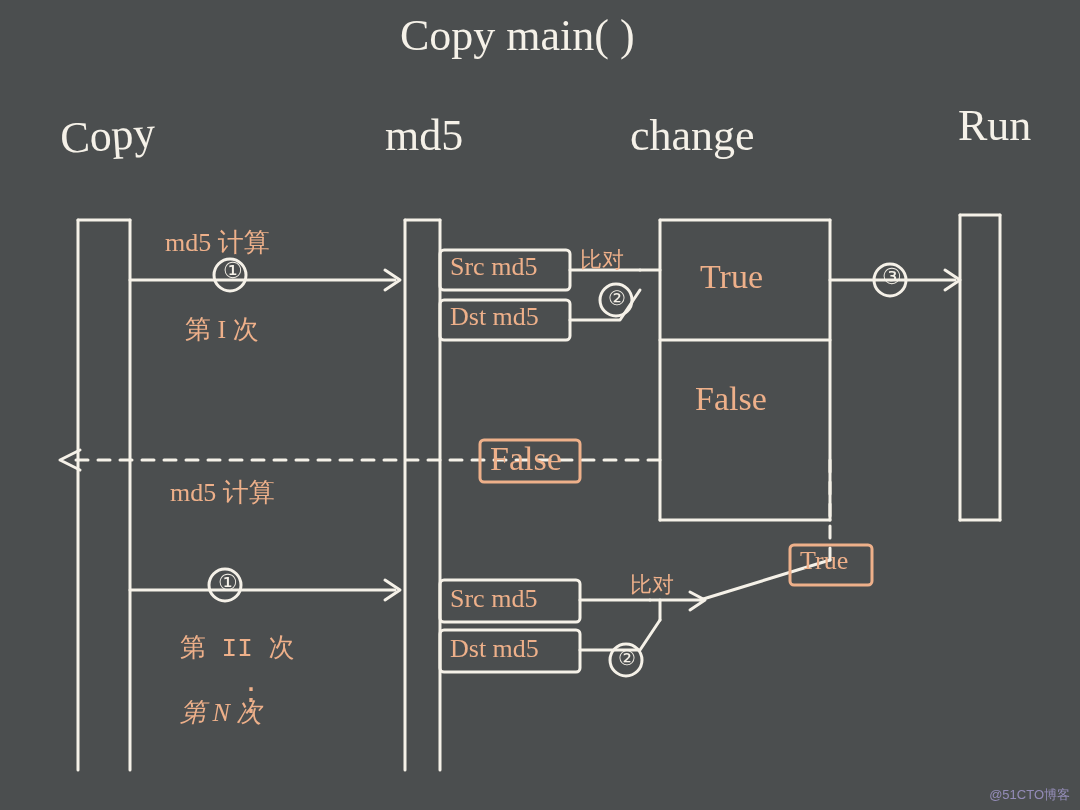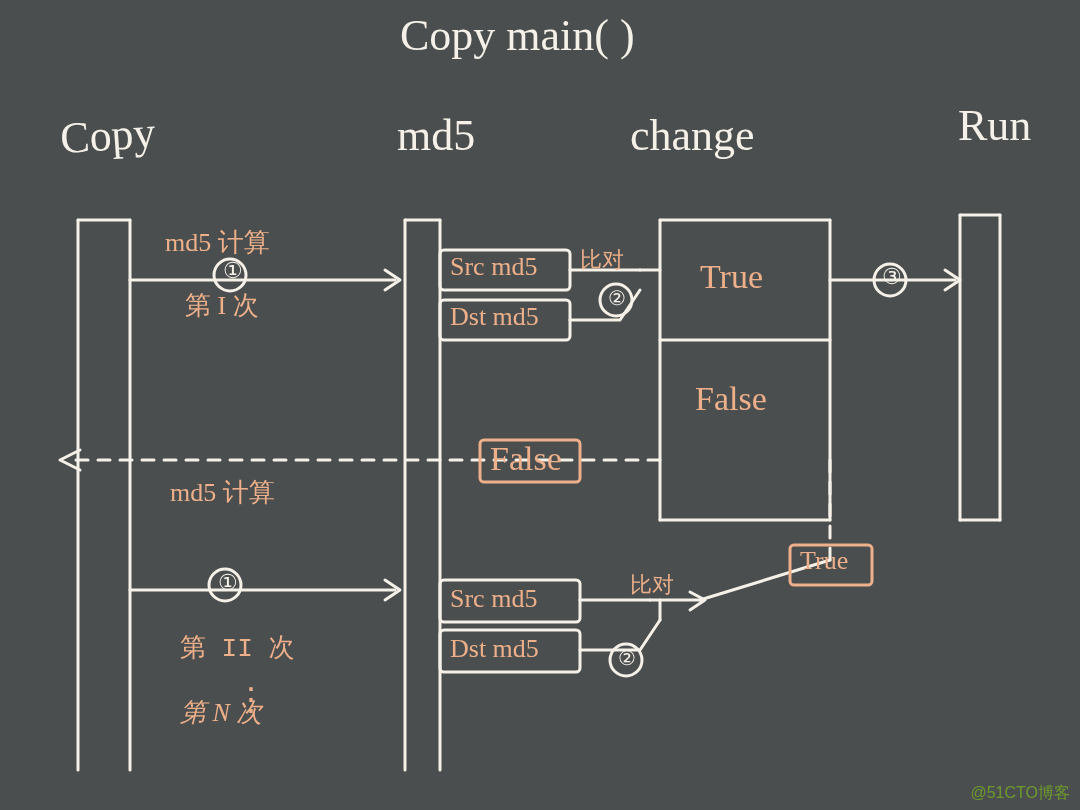--- a/index.html
+++ b/index.html
@@ -28,23 +28,23 @@
     left: 0; top: 0;
     width: 1080px; height: 810px;
     pointer-events: none;
   }
   .stroke { stroke: #f5f1e8; stroke-width: 3; fill: none; stroke-linecap: round; stroke-linejoin: round; }
   .stroke-dash { stroke: #f5f1e8; stroke-width: 3; fill: none; stroke-dasharray: 12 10; stroke-linecap: round; }
   .stroke-orange { stroke: #eeb08a; stroke-width: 3; fill: none; stroke-linecap: round; stroke-linejoin: round; }
   .watermark {
     position: absolute;
     right: 10px; bottom: 6px;
-    color: #84cc16;
+    color: #c4b5fd;
     font-family: sans-serif;
-    font-size: 16px;
+    font-size: 13px;
     opacity: 0.6;
   }
 </style>
 </head>
 <body>
 
 <svg class="lines">
 
   <path class="stroke" d="M78 220 L78 770"></path>
   <path class="stroke" d="M130 220 L130 770"></path>
@@ -102,27 +102,27 @@
   <circle class="stroke" cx="626" cy="660" r="16"></circle>
 
   <rect class="stroke-orange" x="480" y="440" width="100" height="42" rx="4"></rect>
 
   <rect class="stroke-orange" x="790" y="545" width="82" height="40" rx="4"></rect>
 </svg>
 
 <div class="label-white big" style="left:400px; top:10px;font-family:Liberation Serif, serif;">Copy main(   )</div>
 
 <div class="label-white big" style="left:60px; top:110px; transform:rotate(-4deg);">Copy</div>
-<div class="label-white big" style="left:385px; top:110px;margin-left:12px;">md5</div>
+<div class="label-white big" style="left:385px; top:110px;">md5</div>
 <div class="label-white big" style="left:630px; top:110px;text-align:right;">change</div>
 <div class="label-white big" style="left:950px; top:100px;margin-left:8px;">Run</div>
 
 <div class="label-orange" style="left:165px; top:225px;">md5 计算</div>
 <div class="label-white" style="left:223px; top:258px; font-size:22px;">①</div>
-<div class="label-orange" style="left:185px; top:288px;">第 I 次</div>
+<div class="label-orange" style="left:185px; top:312px;">第 I 次</div>
 
 <div class="label-orange" style="left:450px; top:252px;">Src md5</div>
 <div class="label-orange" style="left:450px; top:302px;">Dst md5</div>
 <div class="label-orange" style="left:580px; top:245px; font-size:22px;">比对</div>
 <div class="label-white" style="left:608px; top:286px; font-size:20px;">②</div>
 
 <div class="label-orange mid" style="left:700px; top:258px;">True</div>
 <div class="label-orange mid" style="left:695px; top:380px;">False</div>
 <div class="label-white" style="left:882px; top:264px; font-size:22px;">③</div>
 

